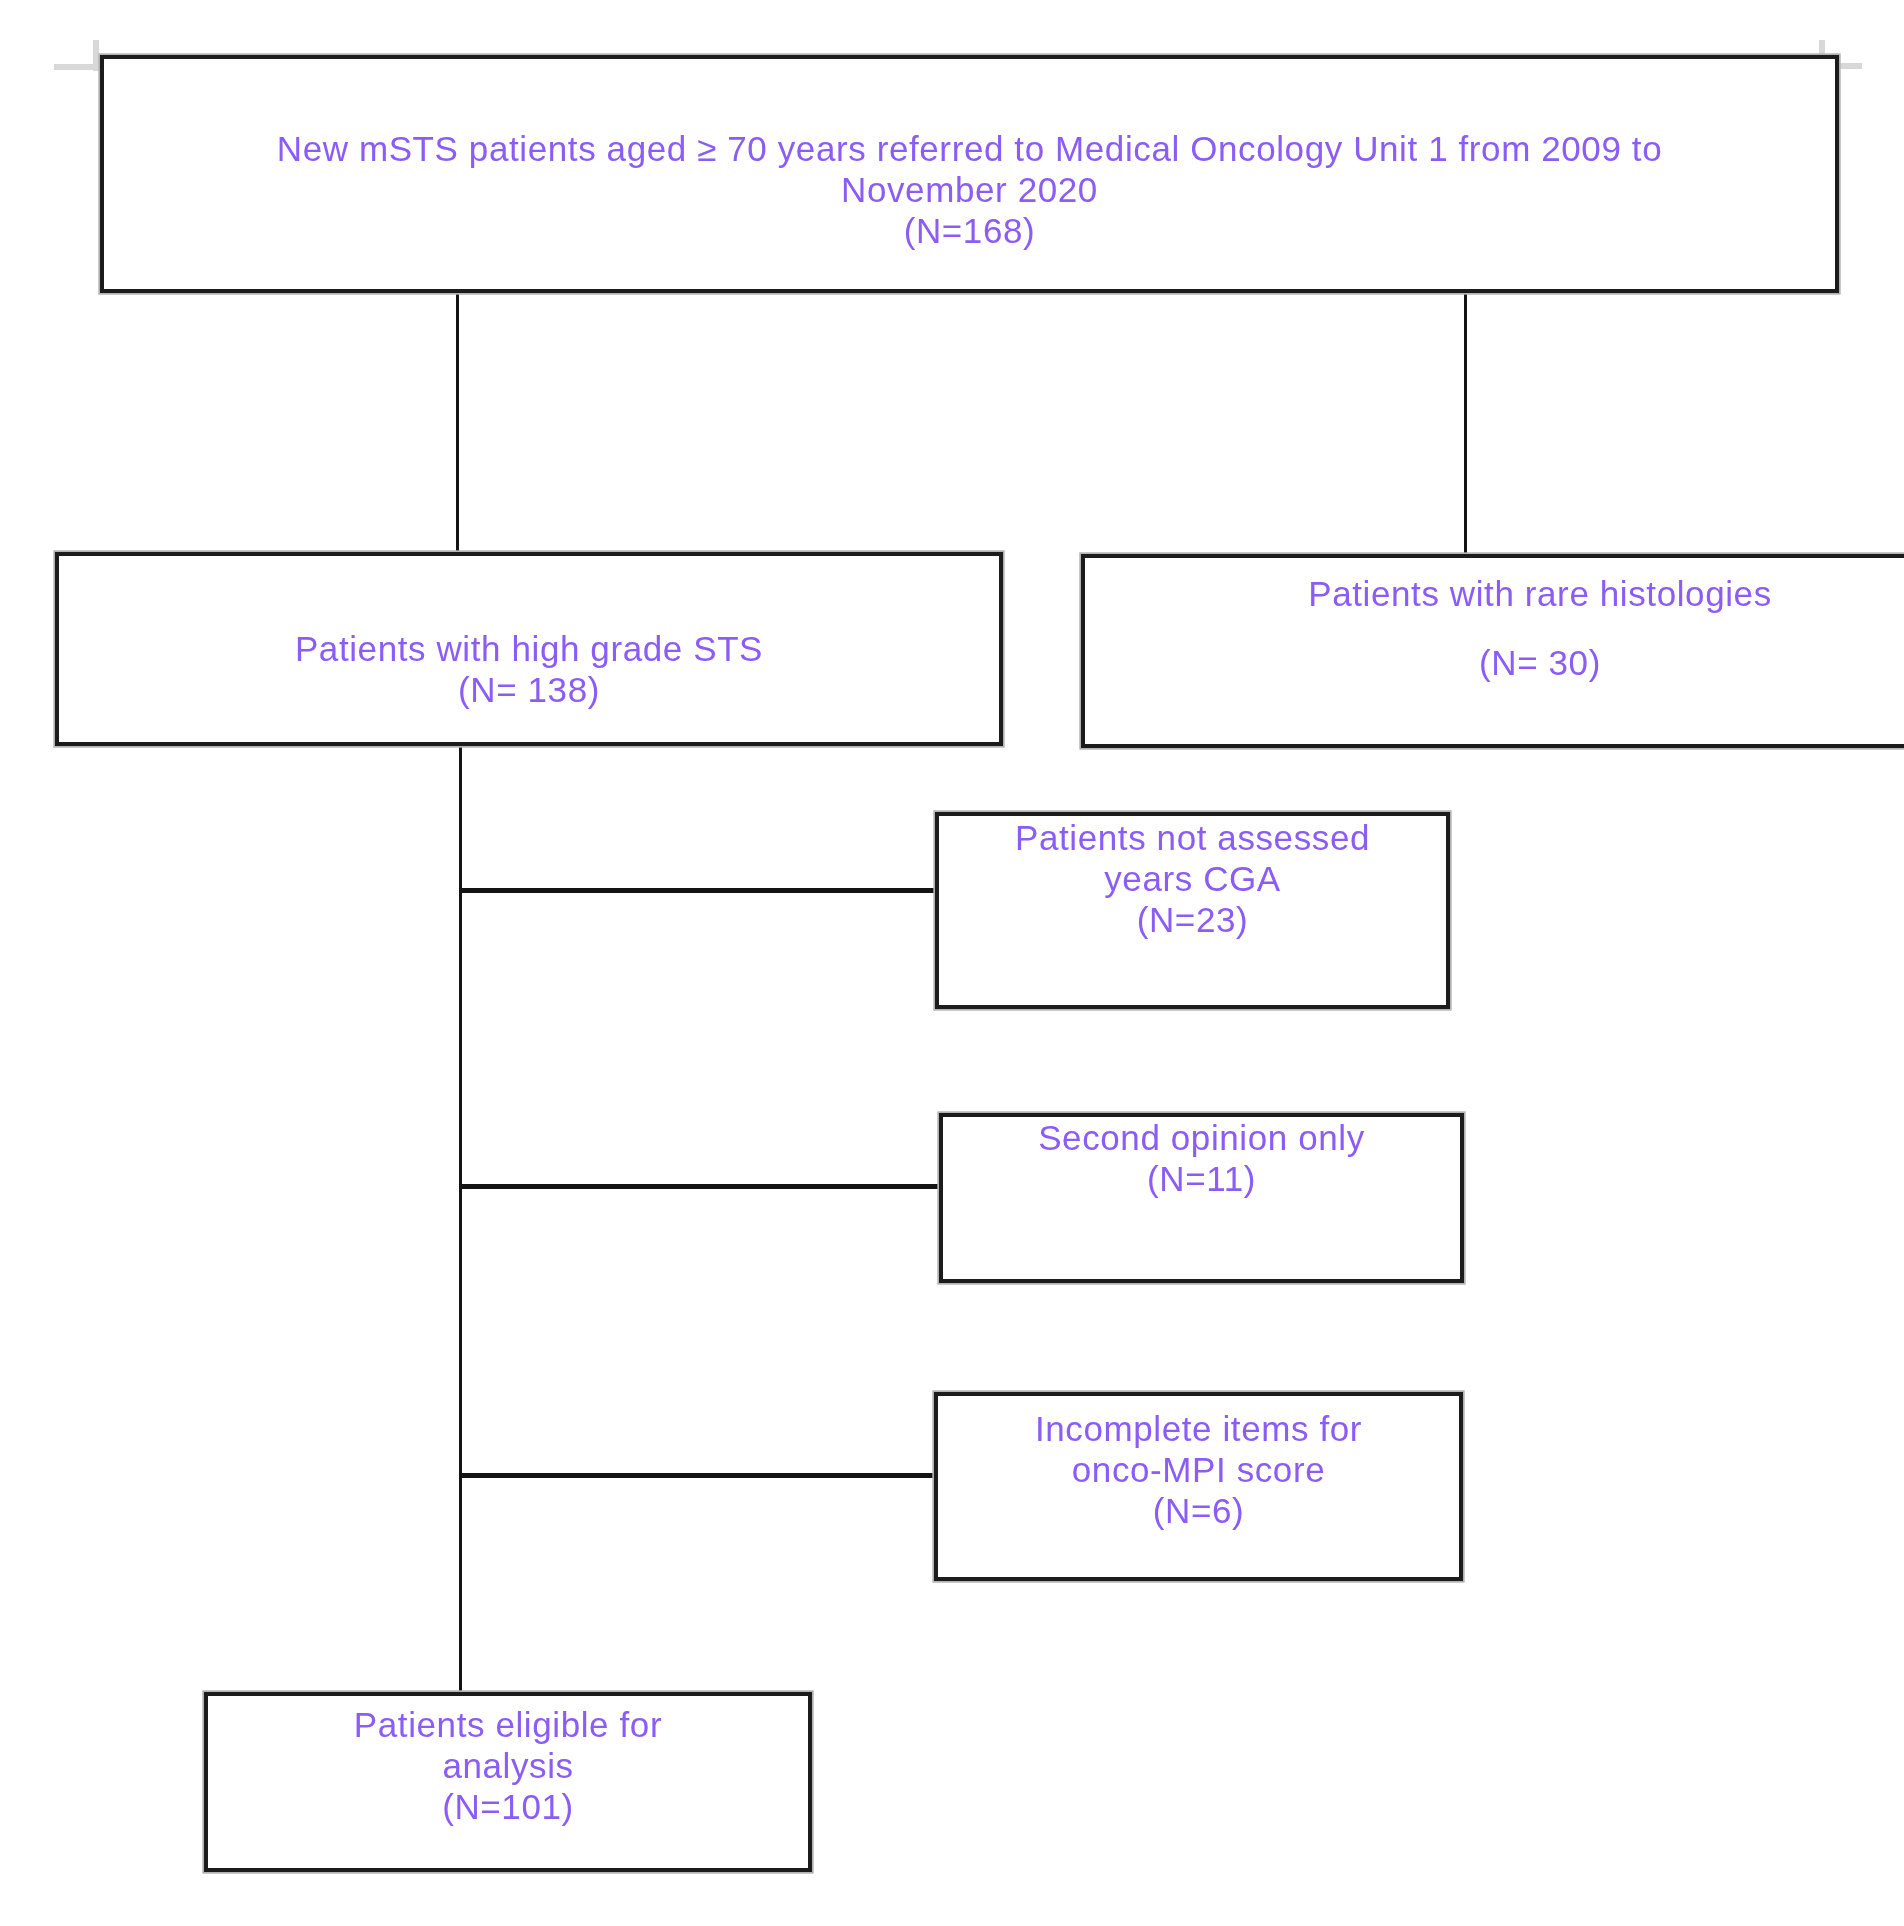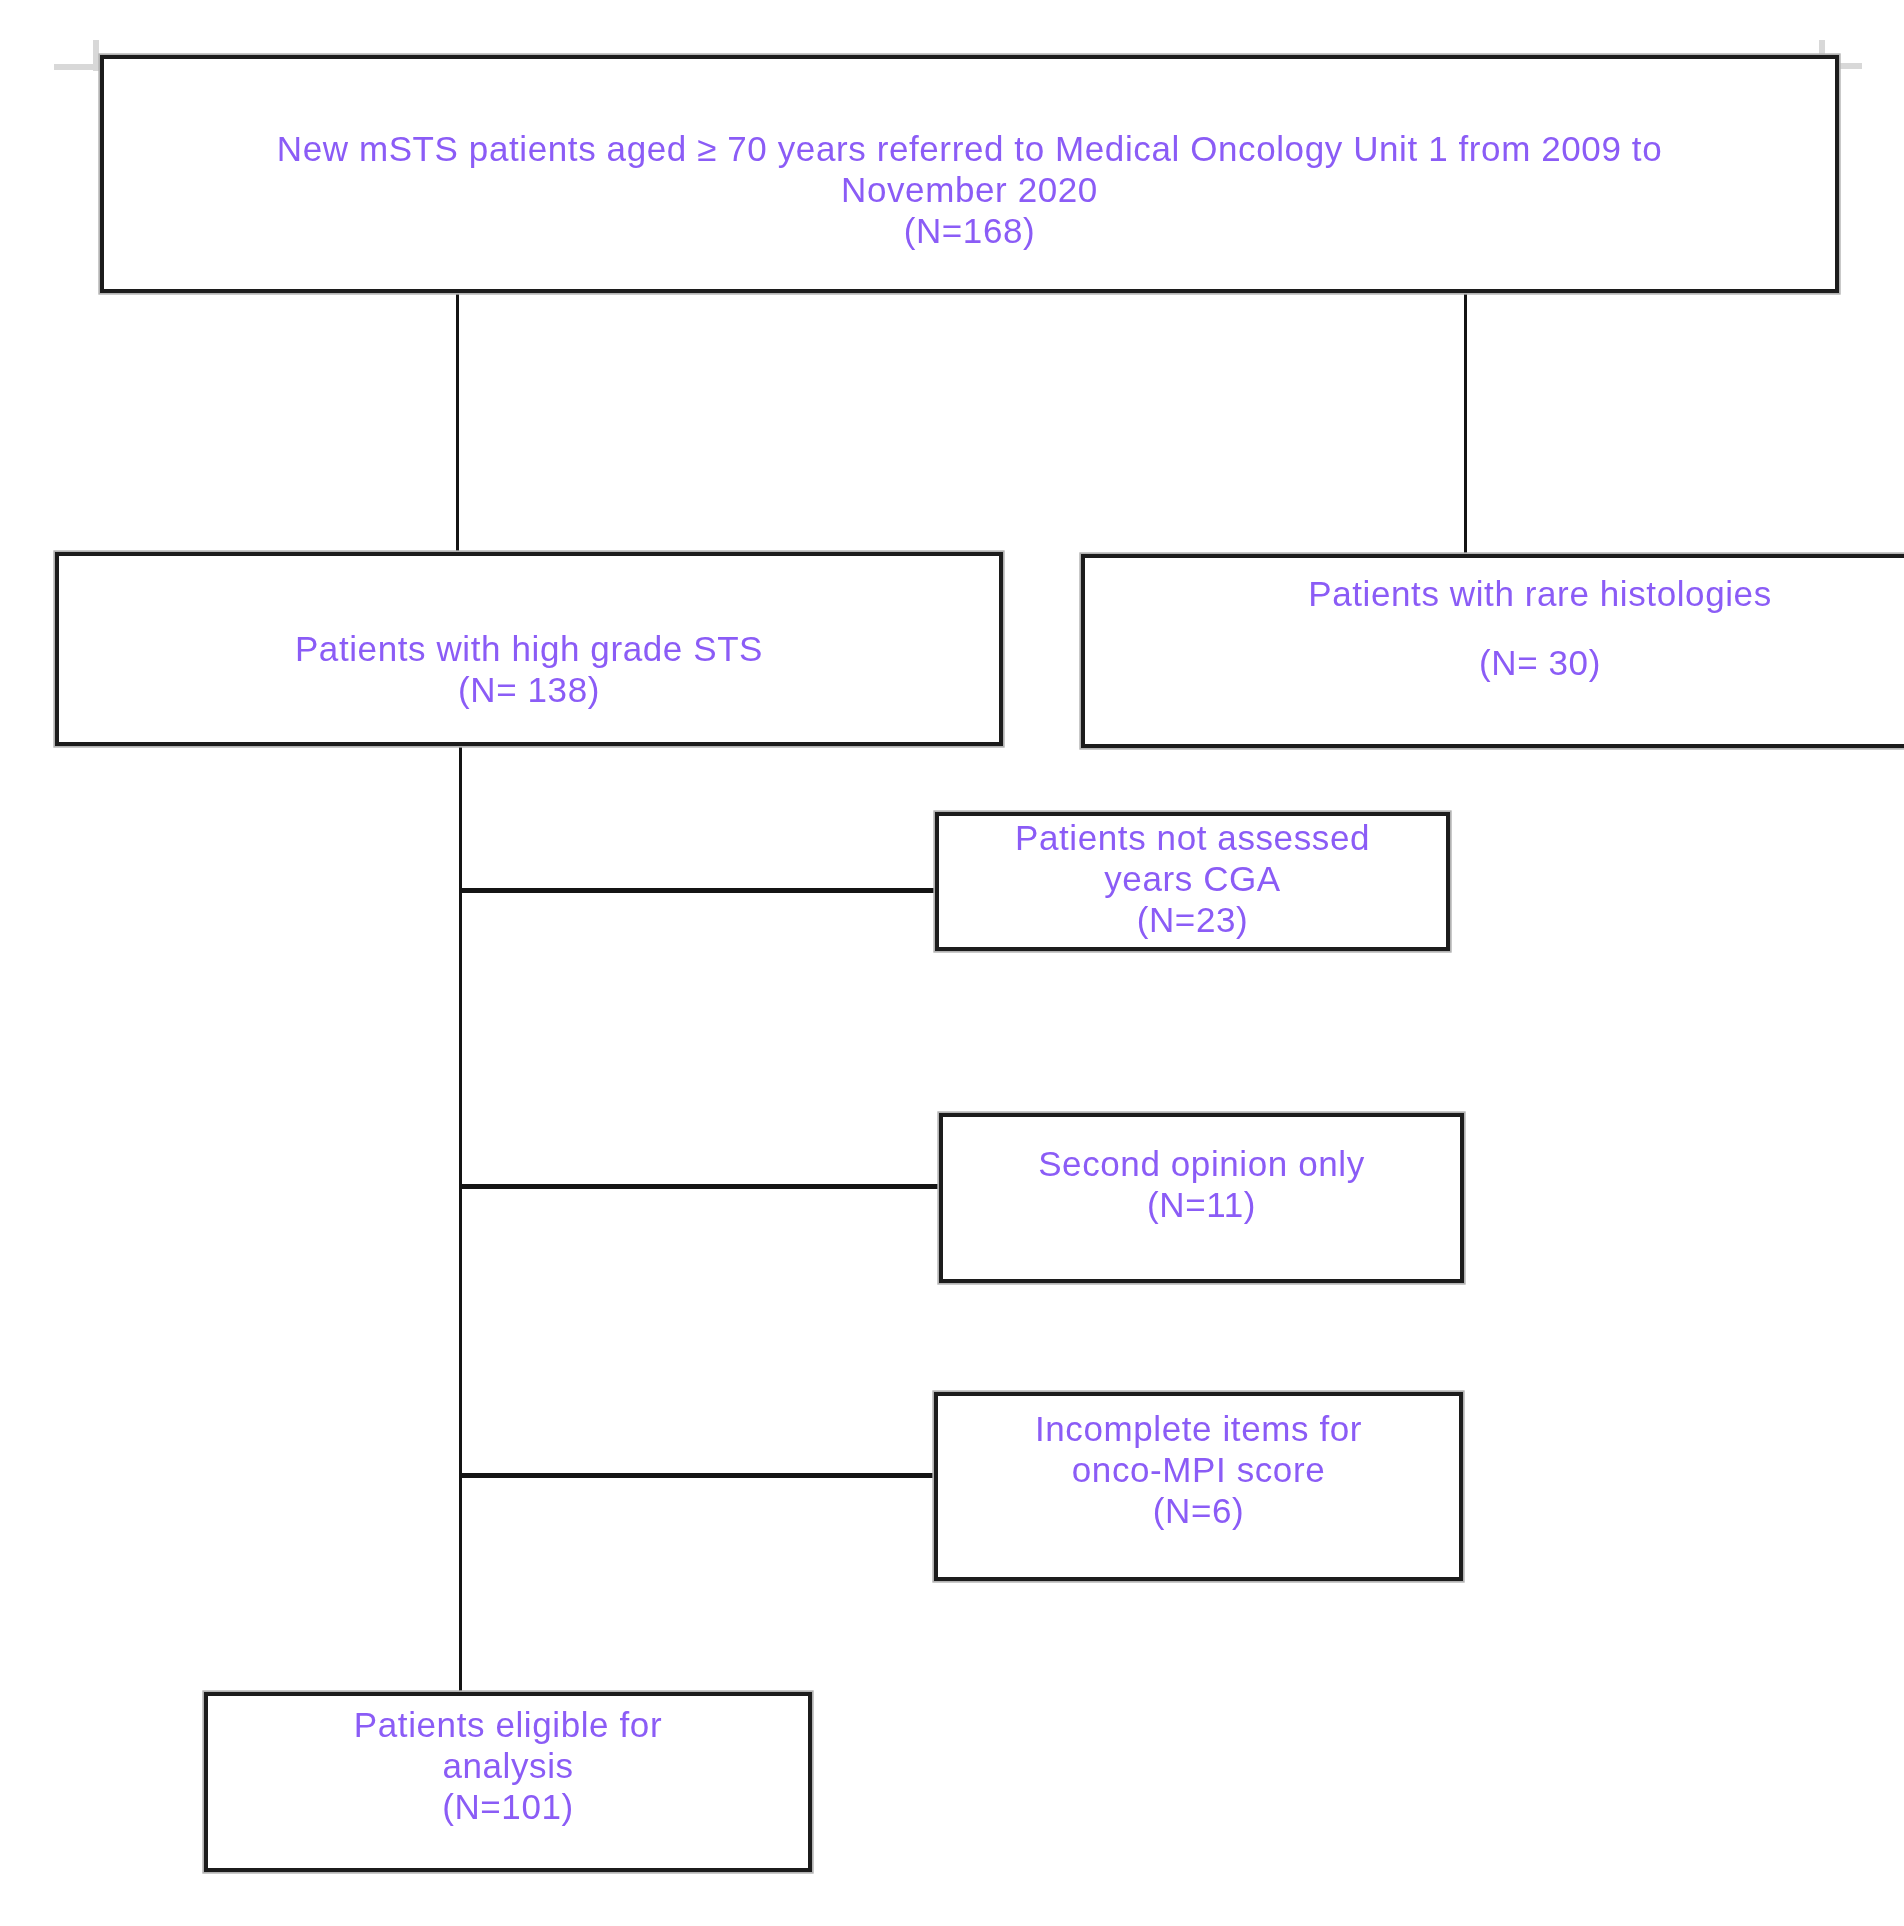--- a/index.html
+++ b/index.html
@@ -31,22 +31,22 @@
     flex-direction: column;
     align-items: center;
     text-align: center;
   }
   .ln { white-space: nowrap; }
   .spacer { height: 28px; }
 
   .box-referred   { left: 100px;  top: 55px;   width: 1739px; height: 238px; padding-top: 69px; }
   .box-highgrade  { left: 55px;   top: 552px;  width: 948px; height: 194px; padding-top: 72px; }
   .box-rare       { left: 1081px; top: 554px;  width: 918px; height: 194px; padding-top: 15px;  }
-  .box-cga        { left: 935px; top: 812px; width: 515px;  height: 139px; padding-top: 1.1px;   }
-  .box-second     { left: 939px; top: 1113px; width: 525px;  height: 170px; padding-top: 26px;  }
+  .box-cga        { left: 935px; top: 812px; width: 515px;  height: 197px; padding-top: 1.1px;   }
+  .box-second     { left: 939px; top: 1113px; width: 525px;  height: 170px;  }
   .box-incomplete { left: 934px; top: 1392px; width: 529px;  height: 189px; padding-top: 12px;  }
   .box-eligible   { left: 204px;  top: 1692px; width: 608px;  height: 180px; padding-top: 8px;  }
 
   
   .conn {
     position: absolute;
     background: #141414;
   }
   .v1 { left: 456px;  top: 293px;  width: 3.4px;   height: 259px;  }
   .v2 { left: 1464px; top: 293px;  width: 3.4px;   height: 261px;  }

